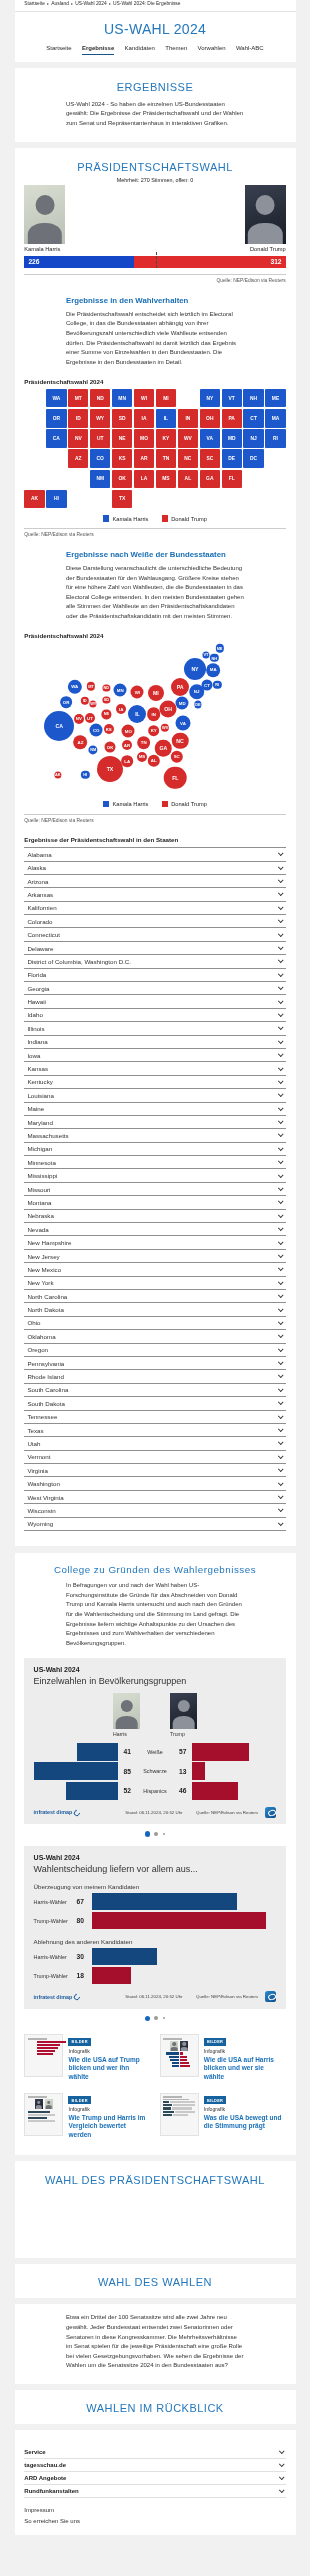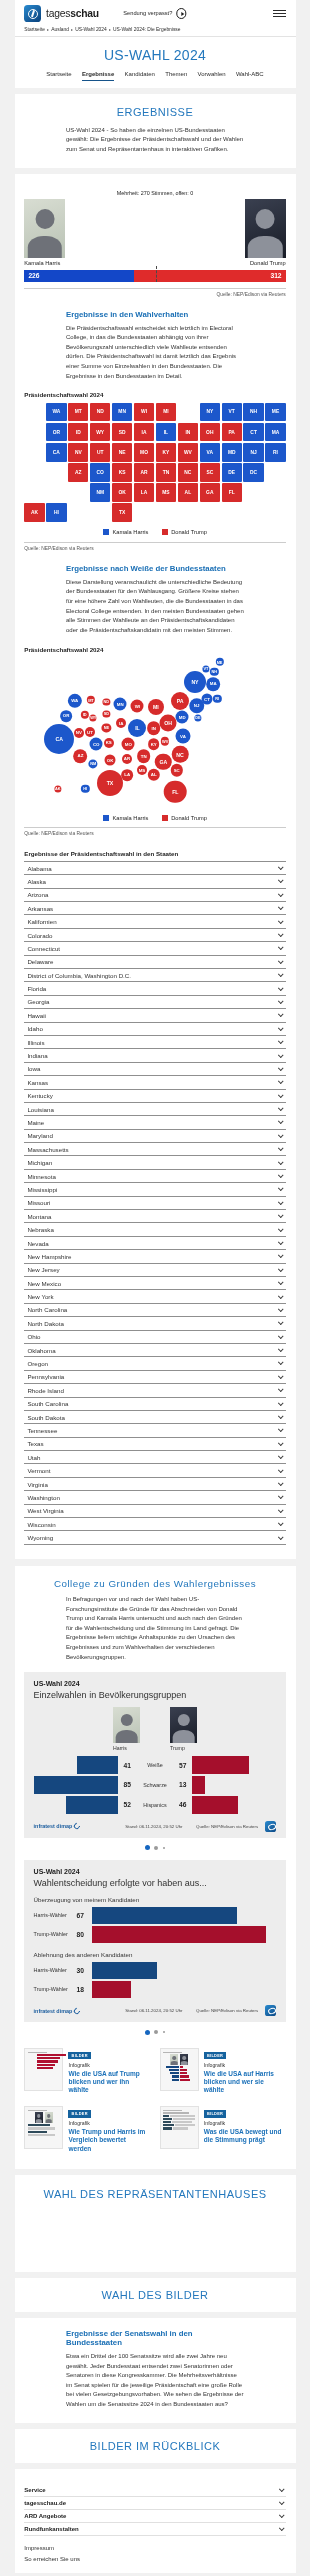--- a/index.html
+++ b/index.html
@@ -162,33 +162,20 @@
   .f-acc { list-style:none; }
   .f-acc li { height:13px; display:flex; align-items:center; justify-content:space-between;
     border-bottom:0.5px solid #e0e0e0; font-size:6px; font-weight:bold; color:#1d1d1d; cursor:pointer; padding:0 3.1px 0 0; }
   .f-links { list-style:none; margin-top:6.2px; }
   .f-links li { font-size:6px; color:#333; padding:2.6px 0; cursor:pointer; }
 </style>
 </head>
 <body>
 
 <div class="card">
-  <div class="hdr-top">
-    <div class="ts-logo"></div>
-    <div class="ts-word"><span>tages</span><b>schau</b></div>
-    <div class="hdr-center">
-      <span class="missed">Sendung verpasst?</span>
-      <span class="play-ic"></span>
-    </div>
-    <div class="burger">
-        <span></span>
-        <span></span>
-        <span></span>
-      </div>
-  </div>
   <div class="crumbs" id="crumbs"><span class="item">Startseite</span><span class="sep">▸</span><span class="item">Ausland</span><span class="sep">▸</span><span class="item">US-Wahl 2024</span><span class="sep">▸</span><span class="item">US-Wahl 2024: Die Ergebnisse</span></div>
   <h1 class="page-title">US-WAHL 2024</h1>
   <nav class="tabs" id="tabs">
       <span class="tab">Startseite</span>
       <span class="tab active">Ergebnisse</span>
       <span class="tab">Kandidaten</span>
       <span class="tab">Themen</span>
       <span class="tab">Vorwahlen</span>
       <span class="tab">Wahl-ABC</span>
     </nav>
@@ -199,20 +186,21 @@
 <div class="card" style="padding:12.4px 10.3px 13.4px;">
   <h2 class="sec-h2">ERGEBNISSE</h2>
   <div class="article-col" style="margin-top:7.2px;">
     <p>US-Wahl 2024 - So haben die einzelnen US-Bundesstaaten gewählt: Die Ergebnisse der Präsidentschaftswahl und der Wahlen zum Senat und Repräsentantenhaus in interaktiven Grafiken.</p>
   </div>
 </div>
 
 <div class="gap"></div>
 
 <div class="card" style="padding:12.4px 0 2.1px;">
+  <h2 class="sec-h2">PRÄSIDENTSCHAFTSWAHL</h2>
   <div class="majority-note">Mehrheit: 270 Stimmen, offen: 0</div>
 
   <div class="cand-row">
     <div class="cand">
       <div class="photo photo-lg harris"></div>
       <span class="cand-name">Kamala Harris</span>
     </div>
     <div class="cand right">
       <div class="photo photo-lg trump"></div>
       <span class="cand-name">Donald Trump</span>
@@ -640,21 +628,21 @@
     </div>
   </div>
   <div class="dots">
     <span class="dot d1"></span>
     <span class="dot d2"></span>
     <span class="dot d3"></span>
   </div>
 
   <div class="panel">
     <div class="kicker">US-Wahl 2024</div>
-    <h3 class="ptitle">Wahlentscheidung erfolgte vor haben aus...</h3>
+    <h3 class="ptitle">Wahlentscheidung liefern vor allem aus...</h3>
     <div id="hbGroups" style="margin-top:3.1px;">
         <div class="hb-grp">Überzeugung von meinem Kandidaten</div>
         <div class="hb-row">
           <div class="hb-lab">Harris-Wähler</div>
           <div class="hb-val">67</div>
           <div>
             <div class="hb-bar d" style="width: 78.8235%; height: 17px;"></div>
           </div>
         </div>
         <div class="hb-row">
@@ -798,42 +786,41 @@
           </div>
         </div>
         <div class="t-body"><span class="badge">BILDER</span><div class="t-kicker">Infografik</div><div class="t-title">Was die USA bewegt und die Stimmung prägt</div></div>
       </div>
     </div>
 </div>
 
 <div class="gap"></div>
 
 <div class="card tall-card">
-  <h2 class="sec-h2">WAHL DES REPRÄSENTANTENHAUSES</h2>
+  <h2 class="sec-h2">WAHL DES PRÄSIDENTSCHAFTSWAHL</h2>
 </div>
 
 <div class="gap"></div>
 
 <div class="card mid-card">
-  <h2 class="sec-h2">WAHL DES BILDER</h2>
+  <h2 class="sec-h2">WAHL DES WAHLEN</h2>
 </div>
 
 <div class="gap"></div>
 
 <div class="card senate-res">
   <div class="article-col">
-    <h3 class="sub-h3" style="margin-top:2.1px;">Ergebnisse der Senatswahl in den Bundesstaaten</h3>
     <p>Etwa ein Drittel der 100 Senatssitze wird alle zwei Jahre neu gewählt. Jeder Bundesstaat entsendet zwei Senatorinnen oder Senatoren in diese Kongresskammer. Die Mehrheitsverhältnisse im Senat spielen für die jeweilige Präsidentschaft eine große Rolle bei vielen Gesetzgebungsvorhaben. Wie sehen die Ergebnisse der Wahlen um die Senatssitze 2024 in den Bundesstaaten aus?</p>
   </div>
 </div>
 
 <div class="gap"></div>
 
 <div class="card mid-card">
-  <h2 class="sec-h2">BILDER IM RÜCKBLICK</h2>
+  <h2 class="sec-h2">WAHLEN IM RÜCKBLICK</h2>
 </div>
 
 <div class="gap"></div>
 
 <div class="card foot-card">
   <ul class="f-acc" id="footAcc">
       <li>
         <span>Service</span>
         <span class="chev"></span>
       </li>

